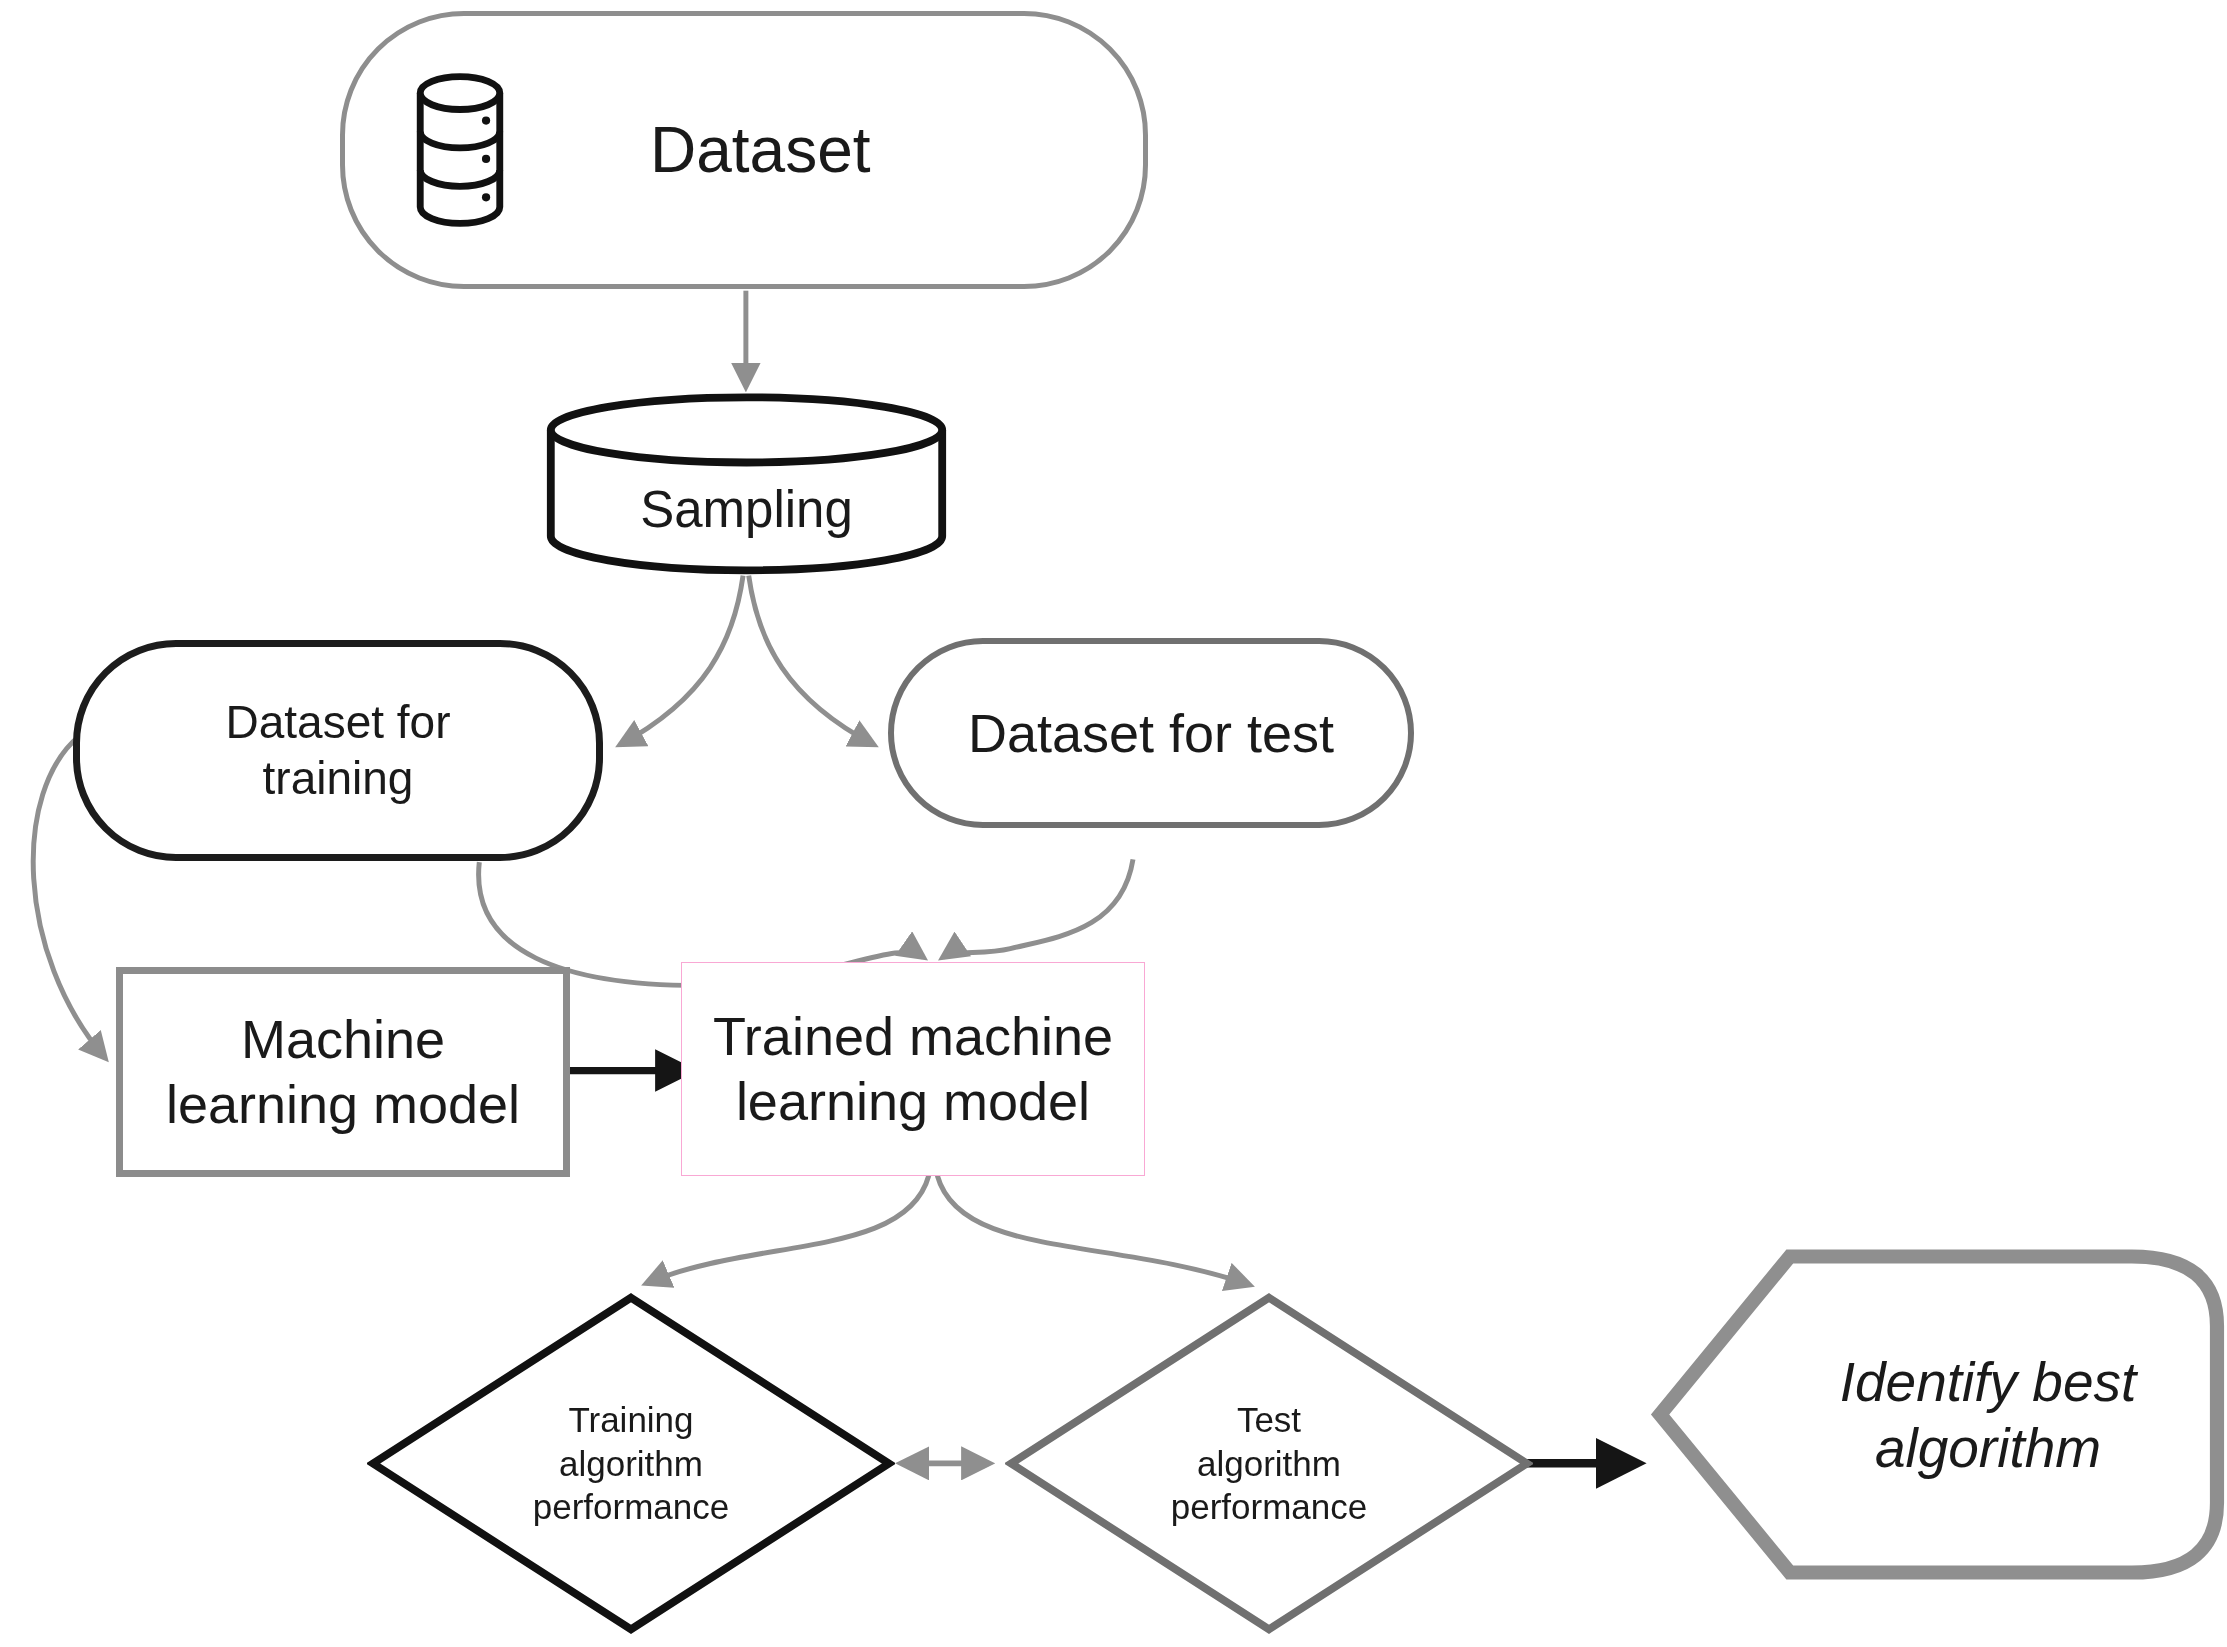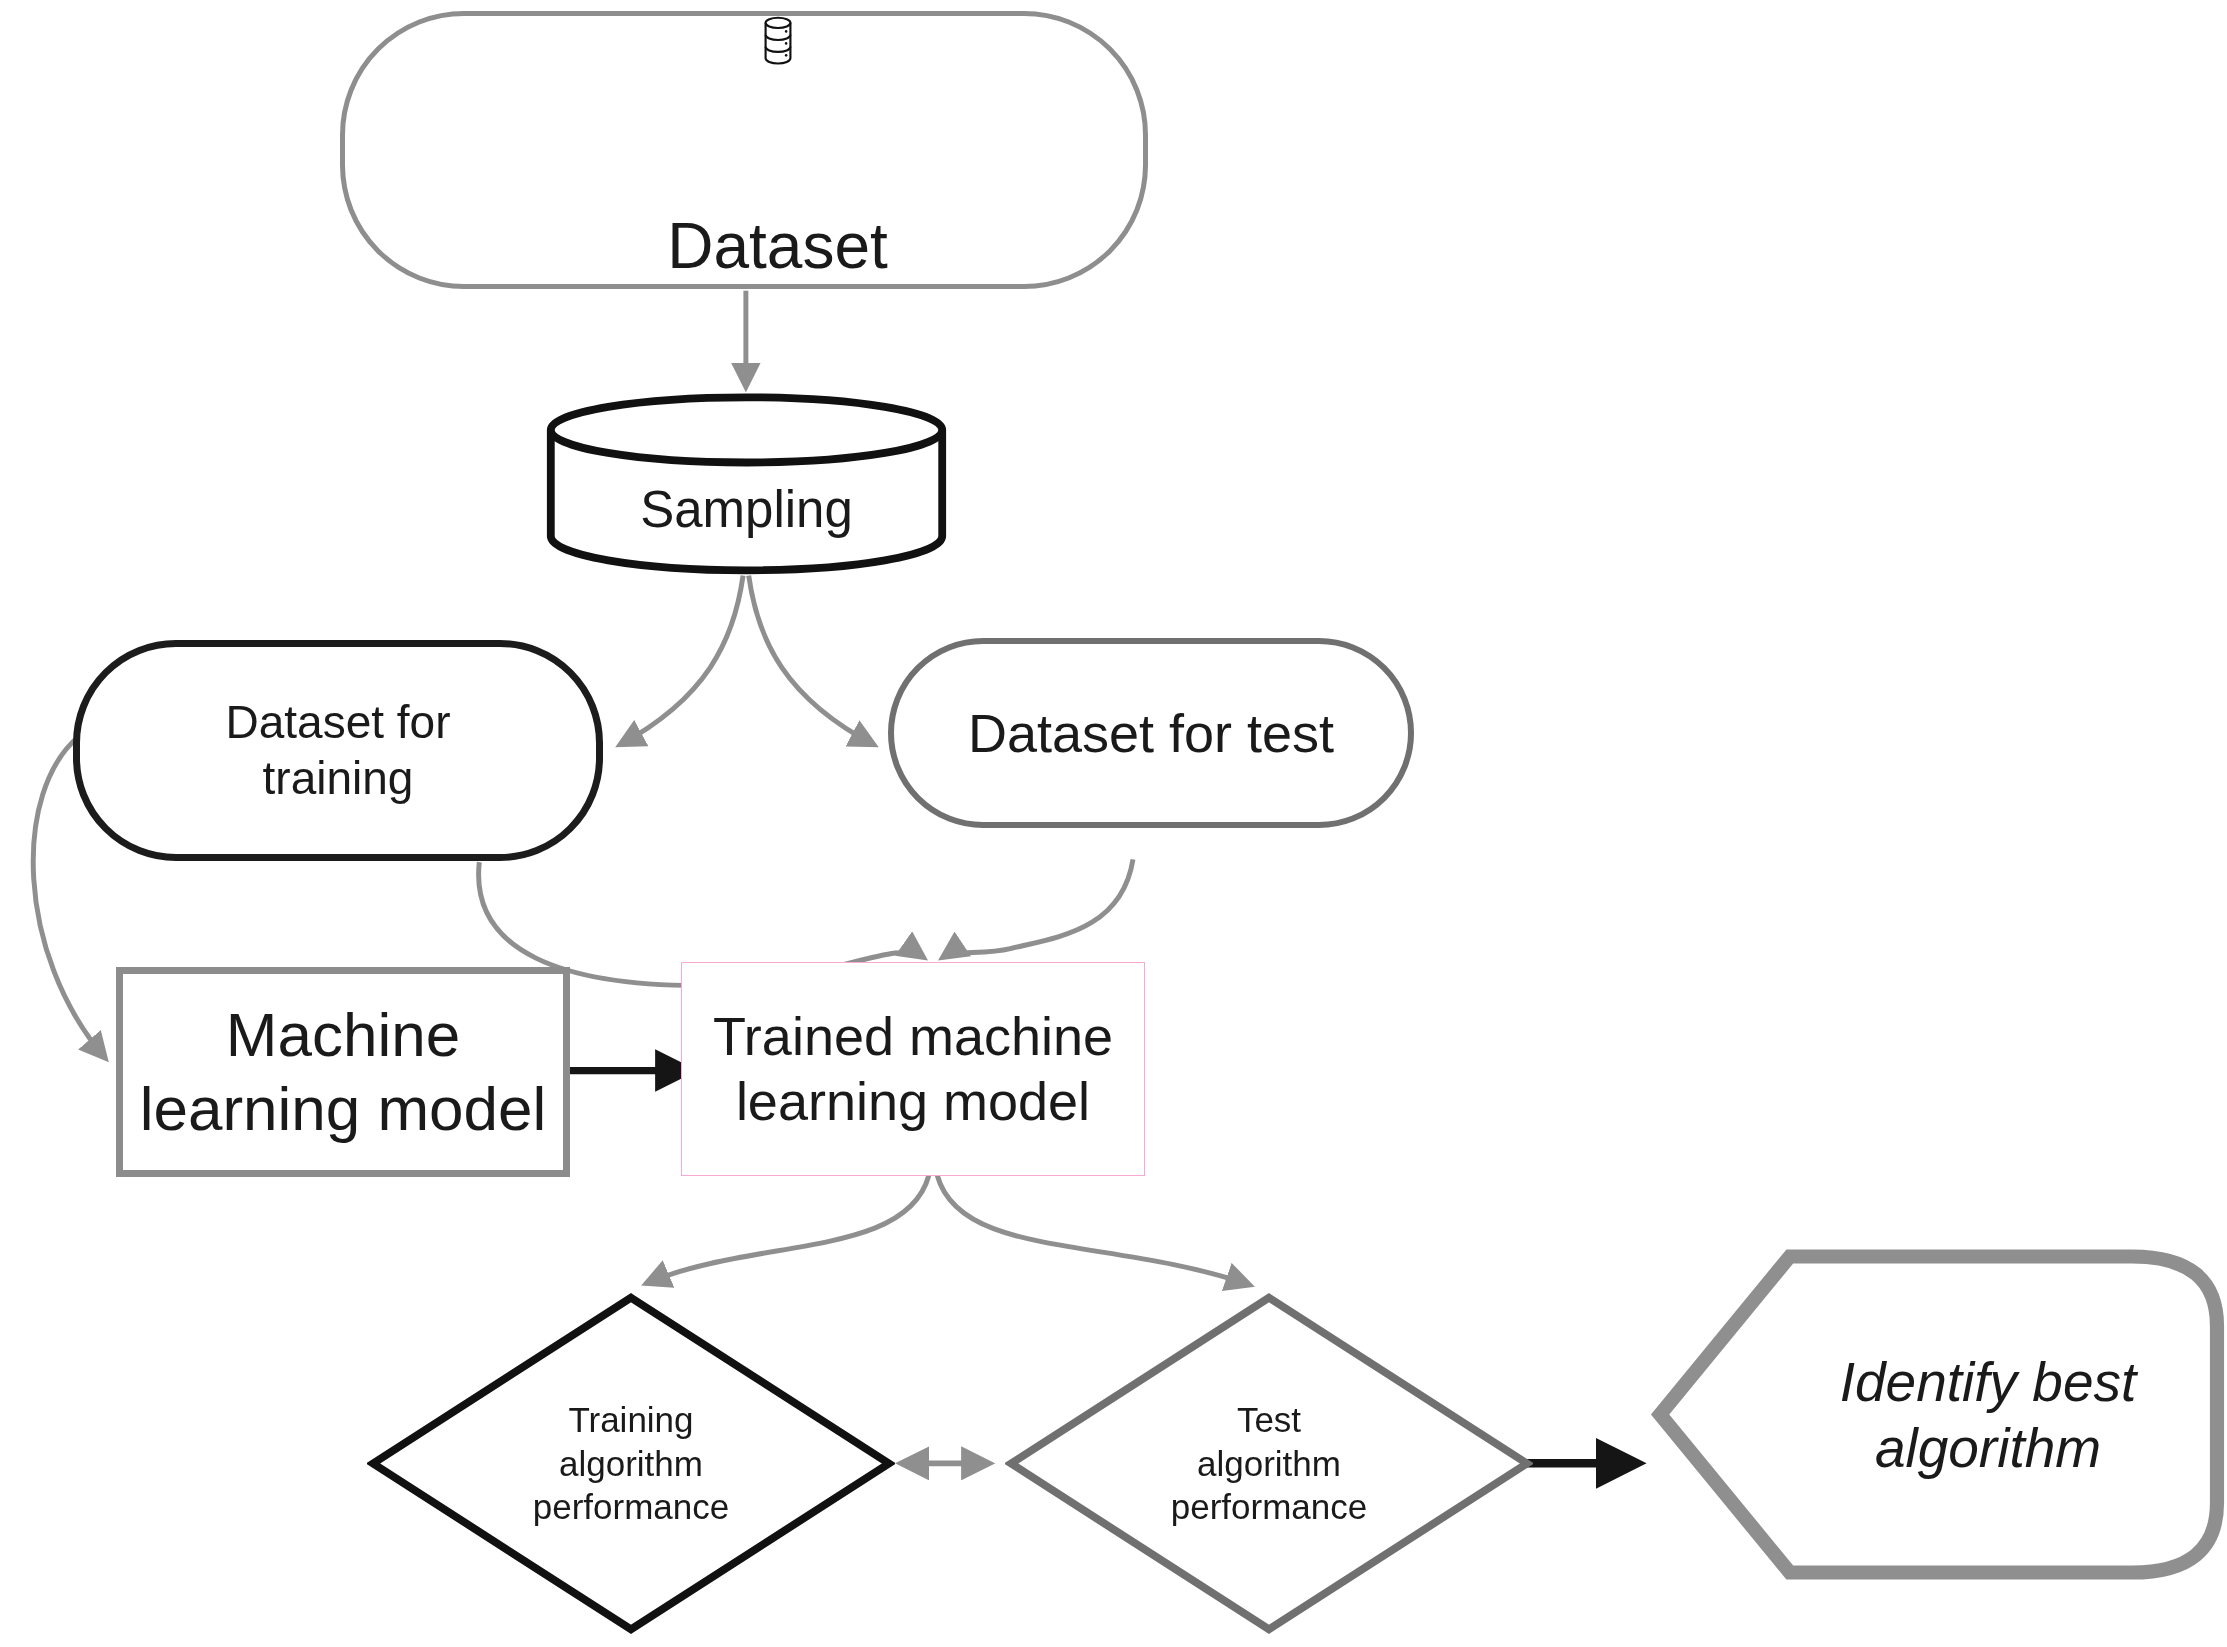--- a/index.html
+++ b/index.html
@@ -14,42 +14,42 @@
 
   
   .svgnode { position: absolute; background: transparent; }
   .svgnode svg { position: absolute; left: 0; top: 0; }
   .overlay { position: absolute; left: 0; top: 0; right: 0; bottom: 0;
              display: flex; align-items: center; justify-content: center; }
 
   
   #n-dataset { left: 340px; top: 11.3px; width: 808px; height: 278px;
                border: 5px solid #8e8e8e; border-radius: 124px;
-               justify-content: flex-start; padding-left: 67px; gap: 142px; flex-direction: column; }
+               justify-content: flex-start; padding-left: 67px; gap: 142px; }
   #n-dataset .lbl { font-size: 64px; }
 
   
   #n-sampling { left: 543px; top: 390px; width: 407px; height: 189px; }
   #n-sampling .overlay { top: 50px; }
   #n-sampling .lbl { font-size: 51px; }
 
   
   #n-training-data { left: 73px; top: 640px; width: 530px; height: 221px;
                      border: 7.8px solid #1c1c1c; border-radius: 103px; }
   #n-training-data .lbl { font-size: 46px; }
 
   
   #n-test-data { left: 888px; top: 638px; width: 526px; height: 190px;
                  border: 6.4px solid #707070; border-radius: 103px; }
   #n-test-data .lbl { font-size: 54px; }
 
   
   #n-ml-model { left: 116px; top: 967px; width: 454px; height: 210px;
                 border: 7px solid #8c8c8c; }
-  #n-ml-model .lbl { font-size: 62px; }
+  #n-ml-model .lbl { font-size: 54px; }
 
   
   #n-trained-model { left: 681px; top: 962px; width: 464px; height: 214px;
                      border: 1px solid #f9a8d4; }
   #n-trained-model .lbl { font-size: 54px; }
 
   
   #n-training-perf { left: 367px; top: 1292px; width: 528px; height: 343px; }
   #n-test-perf     { left: 1005px; top: 1292px; width: 528px; height: 343px; }
   #n-training-perf .lbl, #n-test-perf .lbl { font-size: 35px; line-height: 1.25; }

